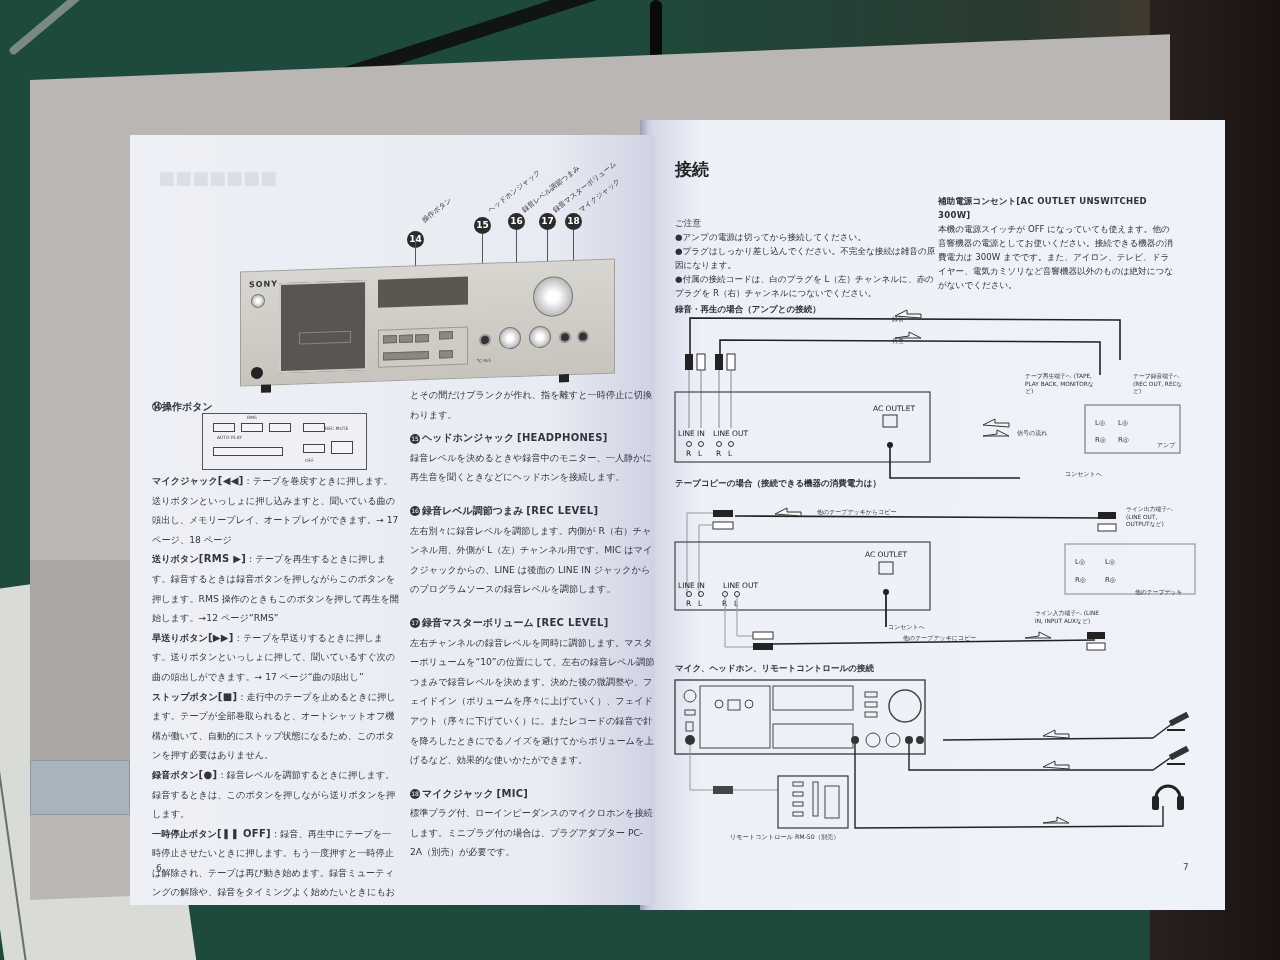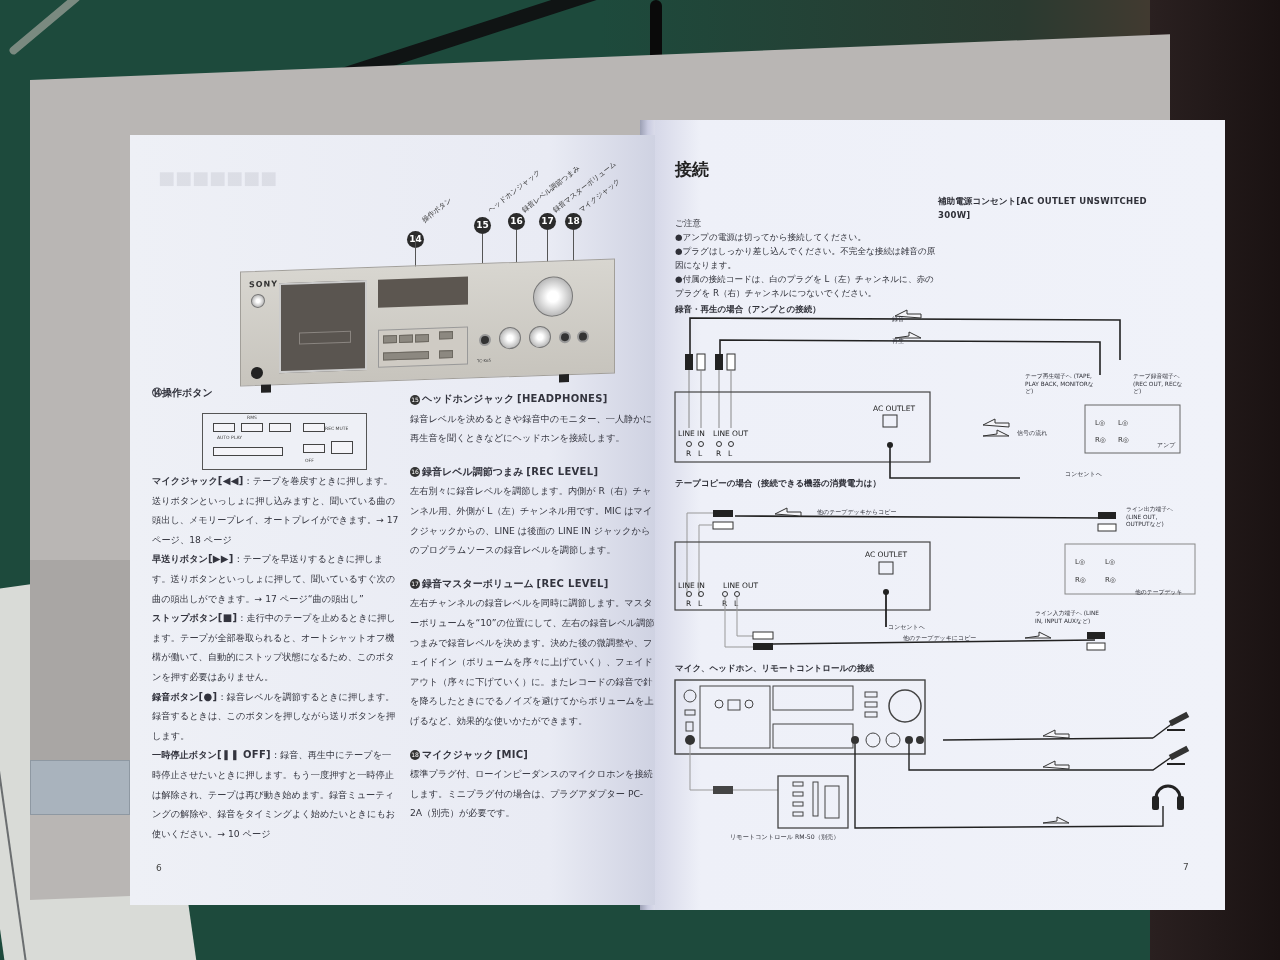--- a/index.html
+++ b/index.html
@@ -128,48 +128,50 @@
     <div class="jack" style="left:238px;top:70px;"></div>
     <div class="knob" style="left:258px;top:64px;width:22px;height:22px;"></div>
     <div class="knob" style="left:288px;top:64px;width:22px;height:22px;"></div>
     <div class="jack" style="left:318px;top:70px;"></div>
     <div class="jack" style="left:336px;top:70px;"></div>
     <div style="position:absolute;left:236px;top:94px;font-size:4px;color:#444;">TC-K65</div>
     <div class="foot" style="left:20px;"></div>
     <div class="foot" style="left:318px;"></div>
   </div>
 
-  <div class="lp-col" style="left:22px;top:248px;width:245px;">
+  <div class="lp-col" style="left:22px;top:262px;width:245px;">
     <p class="head-ja">⑭操作ボタン</p>
   </div>
 
   <div class="btn-diagram">
     <div class="lbl" style="left:44px;top:1px;">RMS</div>
     <div class="k" style="left:10px;top:9px;width:22px;"></div>
     <div class="k" style="left:38px;top:9px;width:22px;"></div>
     <div class="k" style="left:66px;top:9px;width:22px;"></div>
     <div class="k" style="left:100px;top:9px;width:22px;"></div>
     <div class="lbl" style="left:14px;top:21px;">AUTO PLAY</div>
     <div class="lbl" style="left:122px;top:12px;">REC MUTE</div>
     <div class="k" style="left:10px;top:33px;width:70px;"></div>
     <div class="k" style="left:100px;top:30px;width:22px;"></div>
     <div class="k" style="left:128px;top:27px;width:22px;height:13px;"></div>
     <div class="lbl" style="left:102px;top:44px;">OFF</div>
   </div>
 
   <div class="lp-col" style="left:22px;top:336px;width:248px;">
     <p><span class="sec">マイクジャック</span><span class="bracket">[◀◀]</span><span>：テープを巻戻すときに押します。送りボタンといっしょに押し込みますと、聞いている曲の頭出し、メモリープレイ、オートプレイができます。→ 17 ページ、18 ページ</span></p>
+    <p><span class="sec">送りボタン</span><span class="bracket">[RMS ▶]</span><span>：テープを再生するときに押します。録音するときは録音ボタンを押しながらこのボタンを押します。RMS 操作のときもこのボタンを押して再生を開始します。→12 ページ“RMS”</span></p>
     <p><span class="sec">早送りボタン</span><span class="bracket">[▶▶]</span><span>：テープを早送りするときに押します。送りボタンといっしょに押して、聞いているすぐ次の曲の頭出しができます。→ 17 ページ“曲の頭出し”</span></p>
     <p><span class="sec">ストップボタン</span><span class="bracket">[■]</span><span>：走行中のテープを止めるときに押します。テープが全部巻取られると、オートシャットオフ機構が働いて、自動的にストップ状態になるため、このボタンを押す必要はありません。</span></p>
     <p><span class="sec">録音ボタン</span><span class="bracket">[●]</span><span>：録音レベルを調節するときに押します。録音するときは、このボタンを押しながら送りボタンを押します。</span></p>
     <p><span class="sec">一時停止ボタン</span><span class="bracket">[❚❚ OFF]</span><span>：録音、再生中にテープを一時停止させたいときに押します。もう一度押すと一時停止は解除され、テープは再び動き始めます。録音ミューティングの解除や、録音をタイミングよく始めたいときにもお使いください。→ 10 ページ</span></p>
 
   </div>
 
   <div class="lp-col" style="left:280px;top:250px;width:245px;">
+    <p>とその間だけブランクが作れ、指を離すと一時停止に切換わります。</p>
 
     <p style="margin-top:4px;"><span class="num-badge">15</span><span class="head-ja">ヘッドホンジャック</span> <span class="bracket">[HEADPHONES]</span></p>
     <p>録音レベルを決めるときや録音中のモニター、一人静かに再生音を聞くときなどにヘッドホンを接続します。</p>
 
     <p style="margin-top:14px;"><span class="num-badge">16</span><span class="head-ja">録音レベル調節つまみ</span> <span class="bracket">[REC LEVEL]</span></p>
     <p>左右別々に録音レベルを調節します。内側が R（右）チャンネル用、外側が L（左）チャンネル用です。MIC はマイクジャックからの、LINE は後面の LINE IN ジャックからのプログラムソースの録音レベルを調節します。</p>
 
     <p style="margin-top:14px;"><span class="num-badge">17</span><span class="head-ja">録音マスターボリューム</span> <span class="bracket">[REC LEVEL]</span></p>
     <p>左右チャンネルの録音レベルを同時に調節します。マスターボリュームを“10”の位置にして、左右の録音レベル調節つまみで録音レベルを決めます。決めた後の微調整や、フェイドイン（ボリュームを序々に上げていく）、フェイドアウト（序々に下げていく）に。またレコードの録音で針を降ろしたときにでるノイズを避けてからボリュームを上げるなど、効果的な使いかたができます。</p>
 
@@ -185,20 +187,21 @@
 
   <div class="rp-text" style="left:20px;top:68px;width:262px;margin-top:28px;">
     <div>ご注意</div>
     <div>●アンプの電源は切ってから接続してください。</div>
     <div>●プラグはしっかり差し込んでください。不完全な接続は雑音の原因になります。</div>
     <div>●付属の接続コードは、白のプラグを L（左）チャンネルに、赤のプラグを R（右）チャンネルにつないでください。</div>
   </div>
 
   <div class="rp-text" style="left:283px;top:74px;width:240px;">
     <div><b>補助電源コンセント</b><span class="bracket" style="font-size:8.5px;">[AC OUTLET UNSWITCHED 300W]</span></div>
+    <div>本機の電源スイッチが OFF になっていても使えます。他の音響機器の電源としてお使いください。接続できる機器の消費電力は 300W までです。また、アイロン、テレビ、ドライヤー、電気カミソリなど音響機器以外のものは絶対につながないでください。</div>
   </div>
 
   <div class="rp-sub" style="left:20px;top:184px;">録音・再生の場合（アンプとの接続）</div>
   <div class="diag" style="left:10px;top:180px;">
     <svg width="540" height="180" viewBox="0 0 540 180">
 
       <polyline points="25,60 25,18 455,20 455,60" fill="none" stroke="#222" stroke-width="1.6"></polyline>
       <polyline points="55,60 55,40 435,42 435,75" fill="none" stroke="#222" stroke-width="1.6"></polyline>
 
       <path d="M230,16 l12,-6 l0,4 l14,0 l0,4 z" fill="#f4f4f8" stroke="#333"></path>

